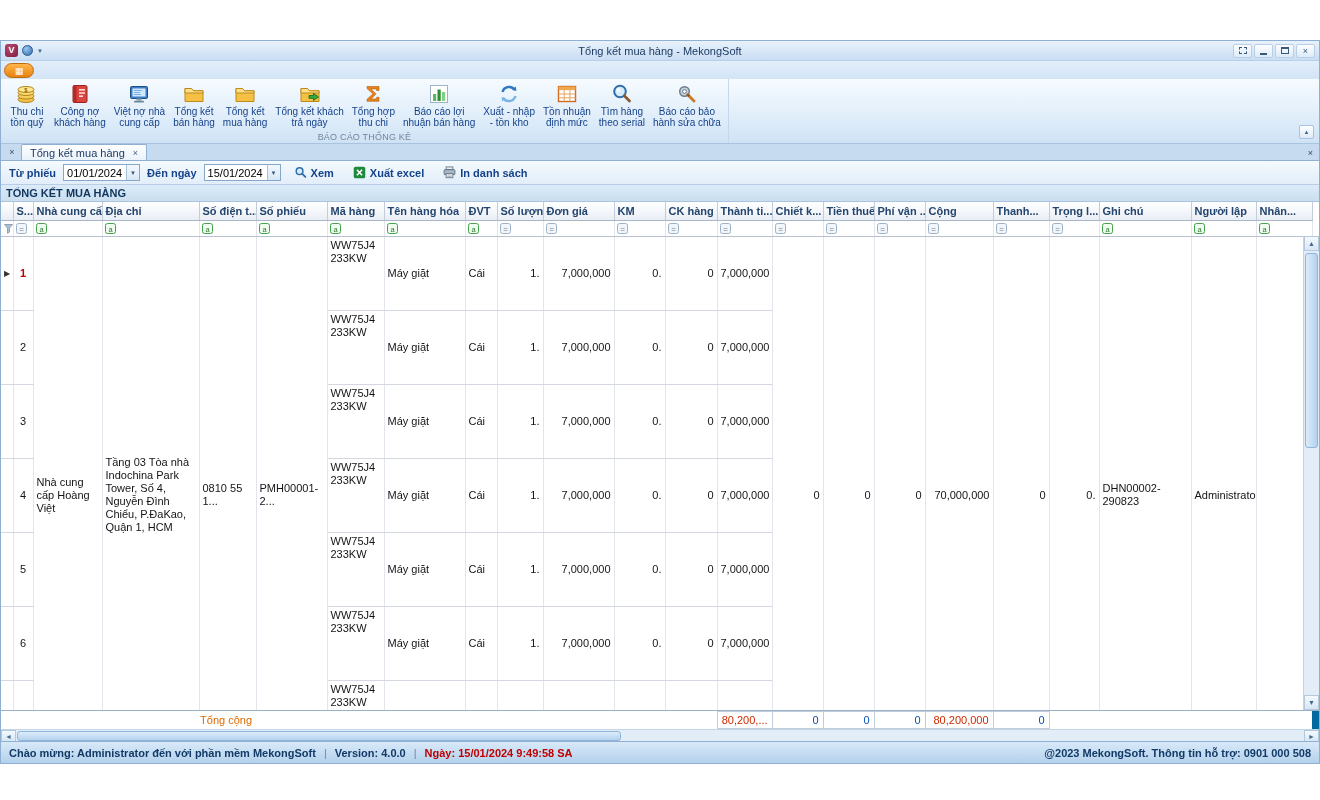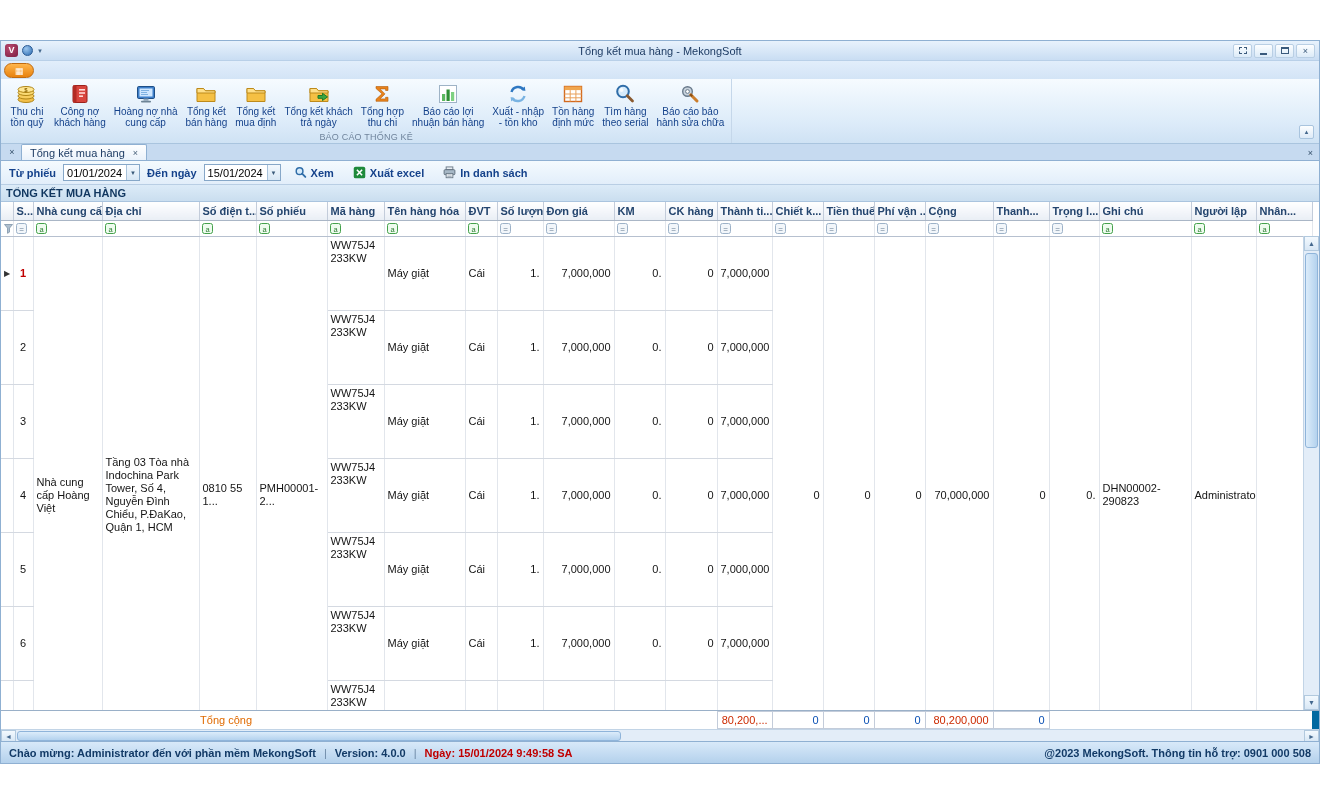--- a/index.html
+++ b/index.html
@@ -170,21 +170,21 @@
             <div class="rbtn-ic">
               <svg viewBox="0 0 24 24">
                 <rect x="3.5" y="4.5" width="17" height="12" rx="1.2" fill="#3d7ec9" stroke="#1d4e86"></rect>
                 <rect x="5.5" y="6.5" width="13" height="8" fill="#cfe7ff"></rect>
                 <path d="M7 8.5 h8 M7 10.5 h6 M7 12.5 h7" stroke="#7fb2e2" stroke-width="1" fill="none"></path>
                 <rect x="9.5" y="16.5" width="5" height="2.2" fill="#8fa6ba"></rect>
                 <rect x="7" y="18.7" width="10" height="1.8" rx="0.8" fill="#6d8496"></rect>
               </svg>
             </div>
             <div class="rbtn-lb">
-              <div>Hoàng nợ nhà</div>
+              <div>Việt nợ nhà</div>
               <div>cung cấp</div>
             </div>
           </div>
           <div class="rbtn">
             <div class="rbtn-ic">
               <svg viewBox="0 0 24 24">
                 <path d="M3 6.5 L9.5 6.5 L11.5 8.8 L21 8.8 L21 19.5 L3 19.5 Z" fill="#f5c044" stroke="#bd8a1b"></path>
                 <path d="M3 11 L21 11 L21 8.8 L11.5 8.8 L9.5 6.5 L3 6.5 Z" fill="#ffe08a" stroke="#bd8a1b"></path>
               </svg>
             </div>
@@ -195,21 +195,21 @@
           </div>
           <div class="rbtn">
             <div class="rbtn-ic">
               <svg viewBox="0 0 24 24">
                 <path d="M3 6.5 L9.5 6.5 L11.5 8.8 L21 8.8 L21 19.5 L3 19.5 Z" fill="#f5c044" stroke="#bd8a1b"></path>
                 <path d="M3 11 L21 11 L21 8.8 L11.5 8.8 L9.5 6.5 L3 6.5 Z" fill="#ffe08a" stroke="#bd8a1b"></path>
               </svg>
             </div>
             <div class="rbtn-lb">
               <div>Tổng kết</div>
-              <div>mua định</div>
+              <div>mua hàng</div>
             </div>
           </div>
           <div class="rbtn">
             <div class="rbtn-ic">
               <svg viewBox="0 0 24 24">
                 <path d="M3 6.5 L9.5 6.5 L11.5 8.8 L21 8.8 L21 19.5 L3 19.5 Z" fill="#f5c044" stroke="#bd8a1b"></path>
                 <path d="M3 11 L21 11 L21 8.8 L11.5 8.8 L9.5 6.5 L3 6.5 Z" fill="#ffe08a" stroke="#bd8a1b"></path>
                 <path d="M11 13.5 h4.5 v-2.2 l5 3.6 -5 3.6 v-2.2 h-4.5 z" fill="#3aa542" stroke="#1f7a26"></path>
               </svg>
             </div>
@@ -259,21 +259,21 @@
           </div>
           <div class="rbtn">
             <div class="rbtn-ic">
               <svg viewBox="0 0 24 24">
                 <rect x="3.5" y="4.5" width="17" height="15" fill="#fff" stroke="#d2691e" stroke-width="1.4"></rect>
                 <rect x="3.5" y="4.5" width="17" height="3.6" fill="#f0a64f"></rect>
                 <path d="M3.5 12 h17 M3.5 15.8 h17 M9.2 8.1 v11.4 M14.9 8.1 v11.4" stroke="#e8a05a" stroke-width="1" fill="none"></path>
               </svg>
             </div>
             <div class="rbtn-lb">
-              <div>Tồn hàng</div>
+              <div>Tồn nhuận</div>
               <div>định mức</div>
             </div>
           </div>
           <div class="rbtn">
             <div class="rbtn-ic">
               <svg viewBox="0 0 24 24">
                 <circle cx="10" cy="9.5" r="5.8" fill="#d6ebfb" stroke="#2f6da8" stroke-width="2"></circle>
                 <circle cx="8.5" cy="8" r="2" fill="#ffffff" opacity="0.8"></circle>
                 <line x1="14.3" y1="13.8" x2="19.5" y2="19" stroke="#8a5a30" stroke-width="2.8" stroke-linecap="round"></line>
               </svg>

